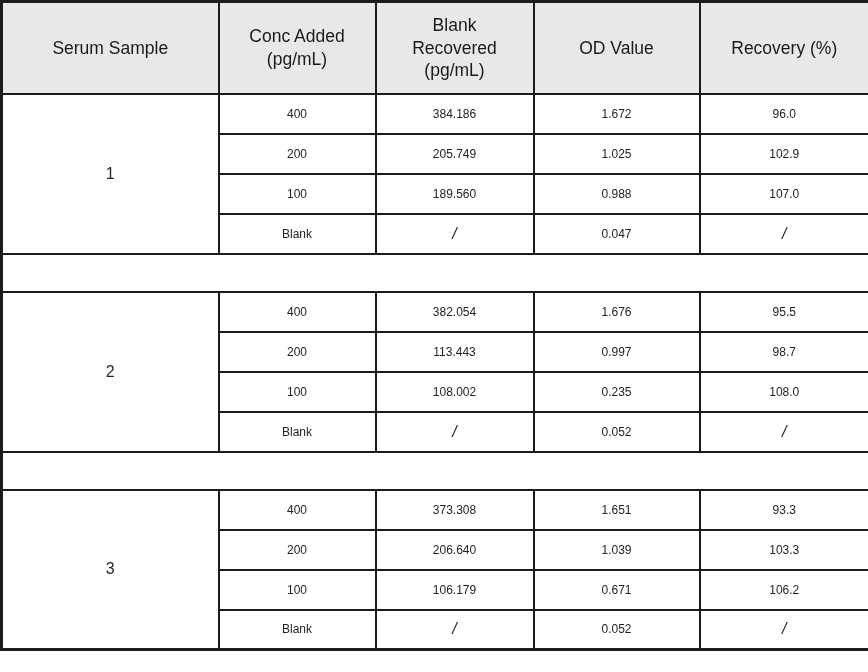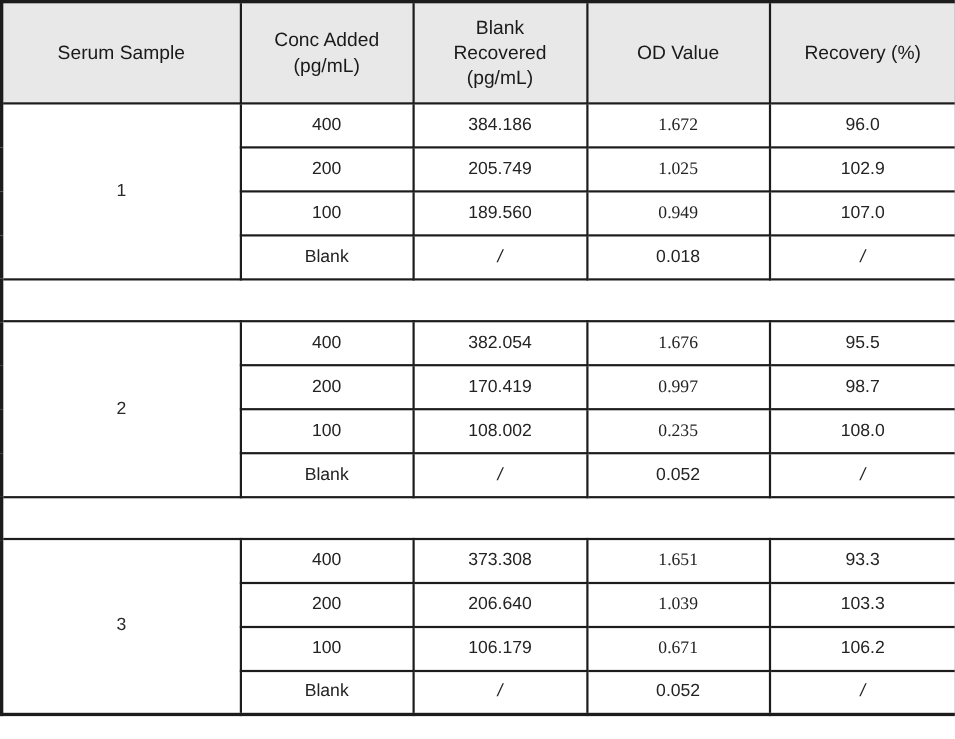--- a/index.html
+++ b/index.html
@@ -51,40 +51,40 @@
     background: #e8e8e8;
     height: 92px;
     font-size: 17.5px;
     line-height: 1.28;
     color: #1a1a1a;
     padding: 2px 4px;
   }
 
   tbody td {
     height: 40px;
-    font-size: 16px;
+    font-size: 12px;
     color: #232323;
     background: #ffffff;
   }
 
   td.sample-cell {
     font-size: 16px;
     color: #2a2a2a;
   }
 
   
   tr.spacer-row td {
     height: 38px;
     border-left: 3px solid #1c1c1c;
     border-right: 3px solid #1c1c1c;
     background: #ffffff;
   }
 
   
-  td.nudge-up   { padding-bottom: 5px; font-family: Liberation Serif, serif; }
+  td.nudge-up   { padding-bottom: 5px; }
   td.nudge-down { padding-top: 5px; margin-top: 44px; }
 
   td.slash { font-style: italic; font-size: 16px; }
 </style>
 </head>
 <body>
 
 <div class="table-wrap">
   <table class="recovery-table">
     <colgroup>
@@ -121,44 +121,44 @@
       </tr>
       <tr>
         <td>200</td>
         <td>205.749</td>
         <td class="nudge-up">1.025</td>
         <td class="nudge-down">102.9</td>
       </tr>
       <tr>
         <td>100</td>
         <td>189.560</td>
-        <td class="nudge-up">0.949</td>
+        <td class="nudge-up">0.988</td>
         <td class="nudge-down">107.0</td>
       </tr>
       <tr>
         <td>Blank</td>
         <td class="slash">/</td>
-        <td>0.018</td>
+        <td>0.047</td>
         <td class="slash">/</td>
       </tr>
 
       <tr class="spacer-row">
         <td colspan="5"></td>
       </tr>
 
       <tr>
         <td class="sample-cell" rowspan="4">2</td>
         <td>400</td>
         <td>382.054</td>
         <td class="nudge-up">1.676</td>
         <td class="nudge-down">95.5</td>
       </tr>
       <tr>
         <td>200</td>
-        <td>170.419</td>
+        <td>113.443</td>
         <td class="nudge-up">0.997</td>
         <td class="nudge-down">98.7</td>
       </tr>
       <tr>
         <td>100</td>
         <td>108.002</td>
         <td class="nudge-up">0.235</td>
         <td class="nudge-down">108.0</td>
       </tr>
       <tr>

